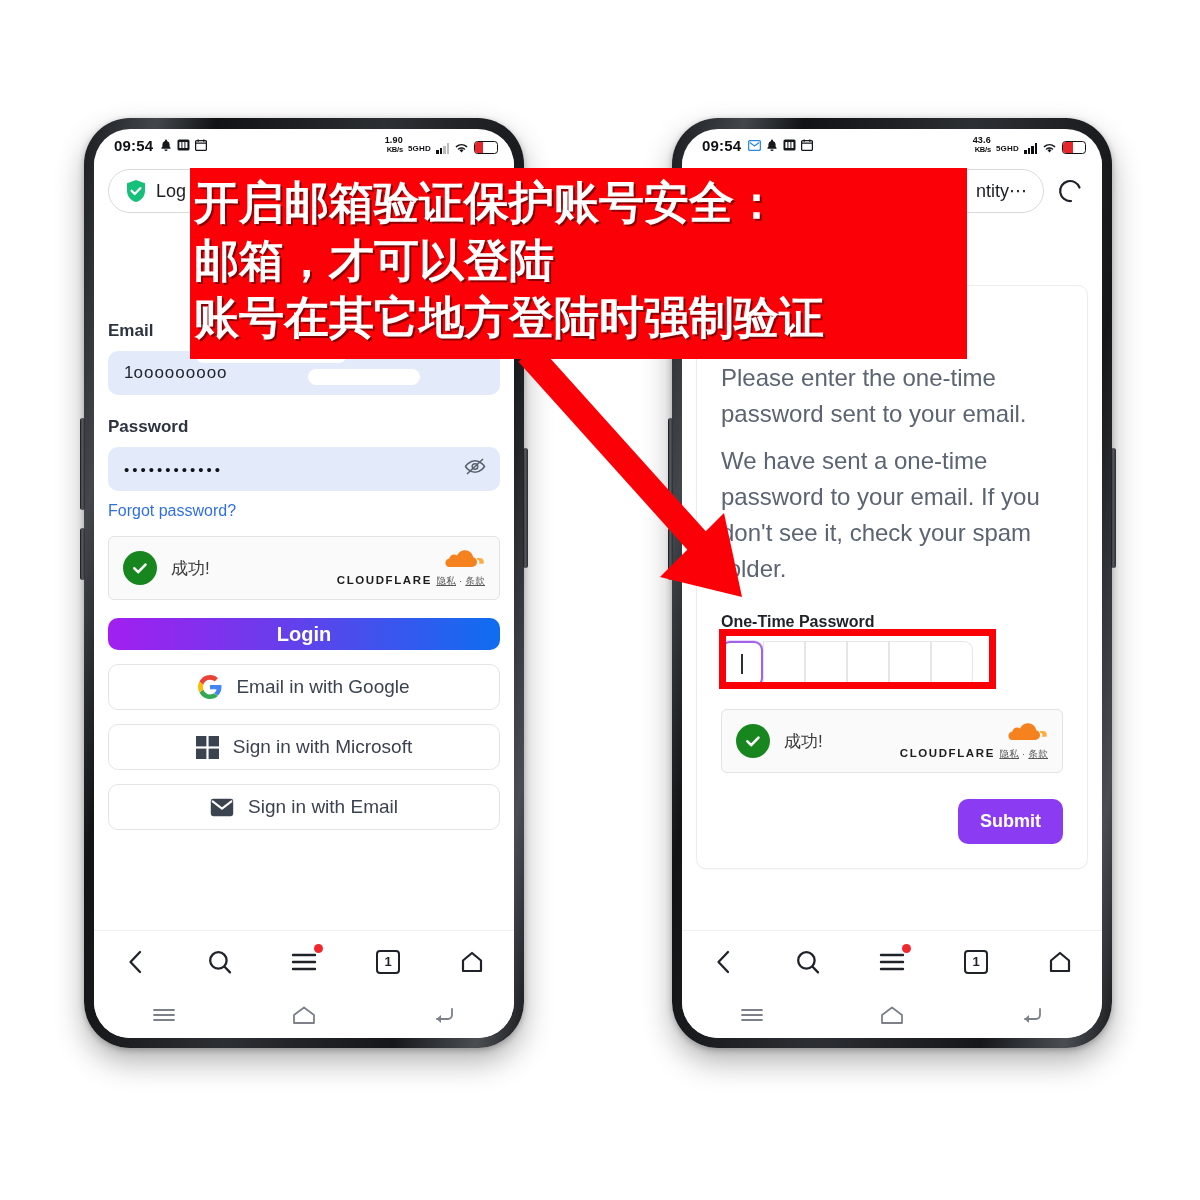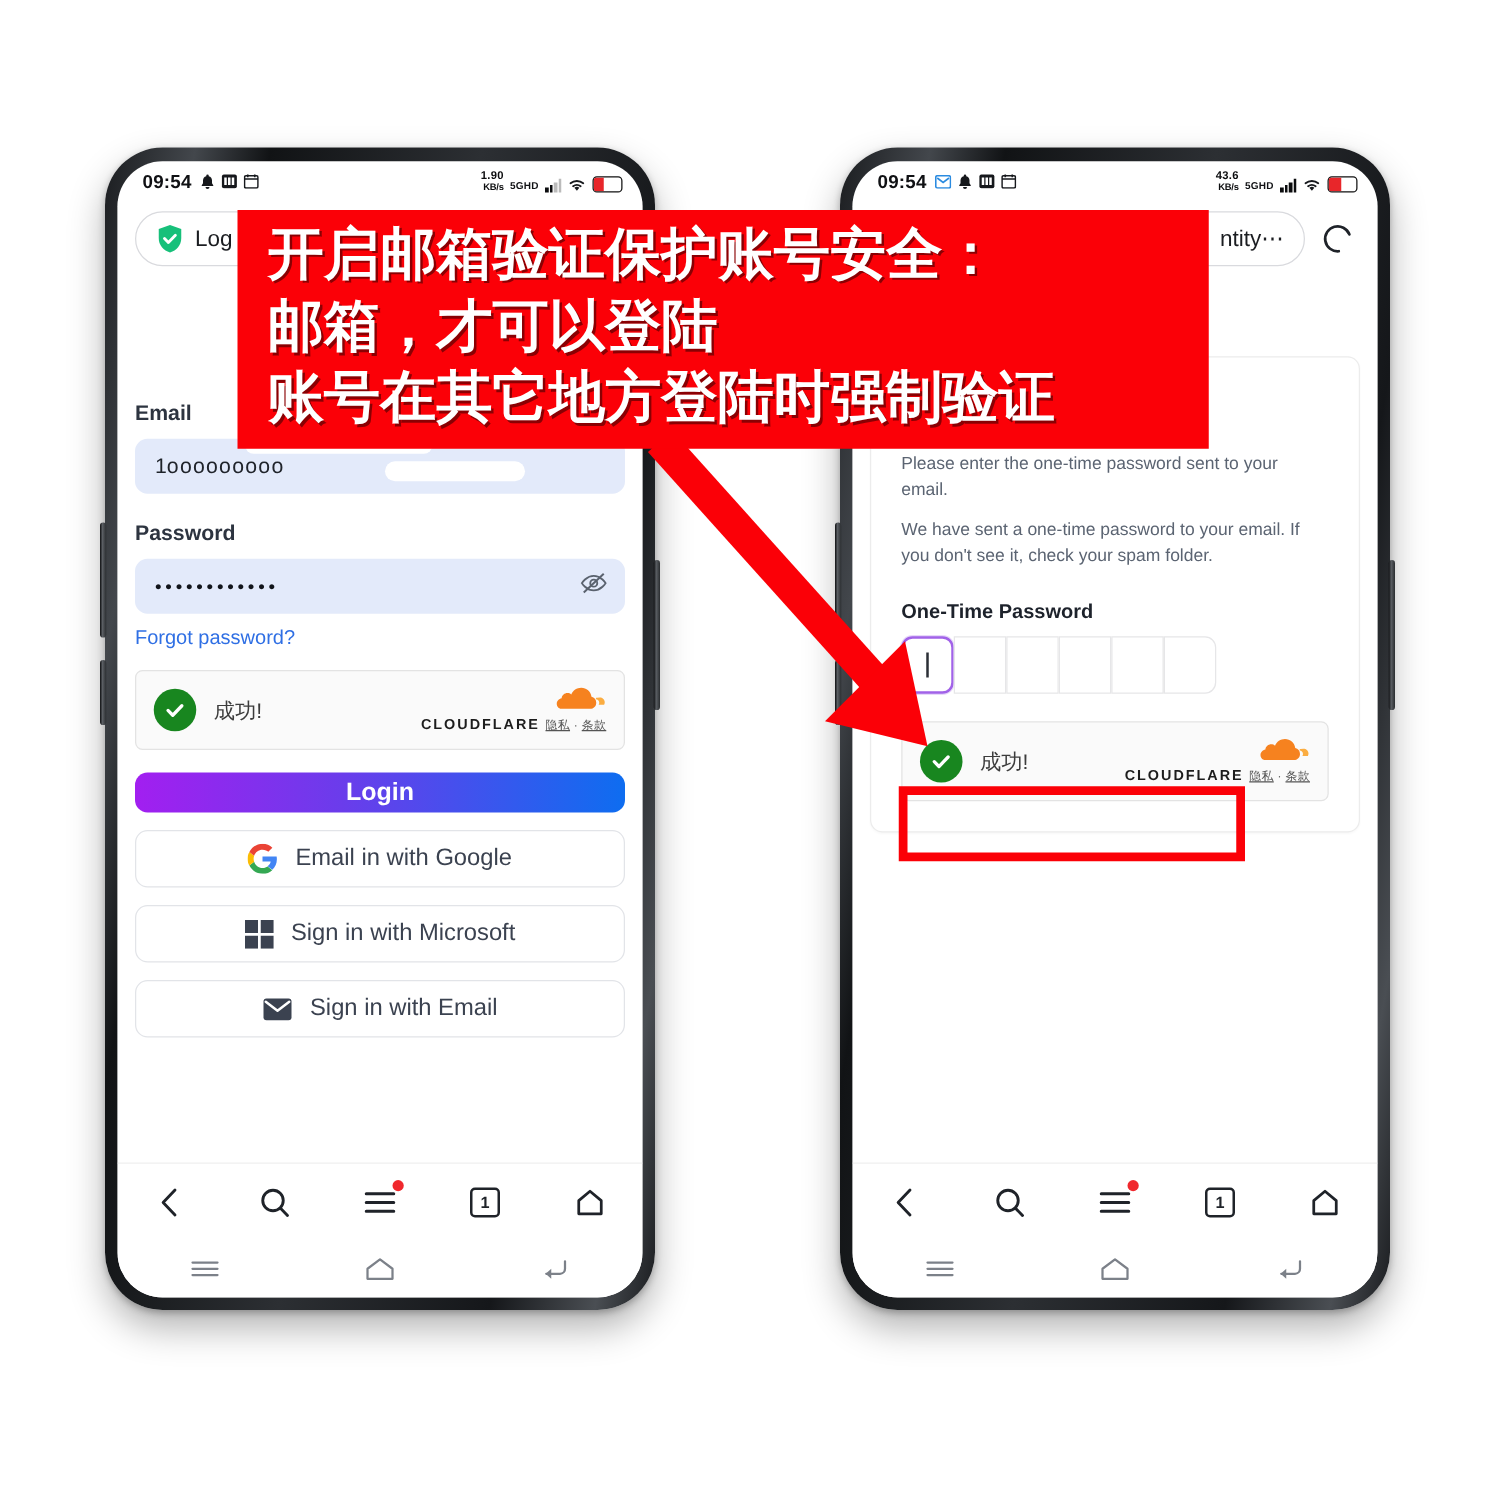--- a/index.html
+++ b/index.html
@@ -114,21 +114,21 @@
     display:flex; align-items:center; justify-content:center; gap:14px;
     font-size:19px; color:#3b4250;
   }
 
   
   .vcard {
     margin: 0 14px; border:1px solid #ececec; border-radius:10px; background:#fff;
     padding: 30px 24px 24px; box-shadow: 0 1px 2px rgba(0,0,0,.03);
   }
   .vtitle { font-size: 29px; font-weight: 800; color:#0b0e14; letter-spacing:-.4px; }
-  .vpara { font-size: 14px; color:#5b6472; line-height: 1.5; margin-top: 11px; }
+  .vpara { font-size: 24px; color:#5b6472; line-height: 1.5; margin-top: 11px; }
   .otp-label { font-size: 16px; font-weight:700; color:#1d222b; margin-top: 26px; }
   .otp-wrap { display:flex; margin-top: 10px; }
   .otp-box {
     width: 42px; height: 46px; border:1px solid #e6e6e8; background:#fff;
     display:flex; align-items:center; justify-content:center;
   }
   .otp-box:first-child { border-radius: 9px 0 0 9px; }
   .otp-box:last-child  { border-radius: 0 9px 9px 0; }
   .otp-box.focus {
     border:2px solid #a162e8; border-radius:9px; box-shadow:0 0 0 1px rgba(161,98,232,.25);
@@ -151,21 +151,21 @@
   .tabcount { width:24px;height:24px;border:2.2px solid #1f2329;border-radius:4px;display:flex;align-items:center;justify-content:center;font-size:13px;font-weight:700;color:#1f2329;}
   .navbar {
     position:absolute; left:0; right:0; bottom:0; height:46px;
     display:flex; align-items:center; justify-content:space-around; background:#fff;
   }
   .nav-item { width:60px; height:34px; display:flex;align-items:center;justify-content:center; }
 
   
   .banner {
     position:absolute; left:190px; top:168px; width:777px; background:#fb0007;
-    padding: 6px 8px 12px 24px; z-index: 50;
+    padding: 6px 8px 12px 4px; z-index: 50;
   }
   .banner p {
     font-family:"DejaVu Sans","Liberation Sans",sans-serif;
     font-size: 45px; font-weight: 700; color:#fff; line-height:1.28;
     text-shadow: 2px 2px 0 rgba(0,0,0,.45);
     white-space: nowrap;
   }
   .arrow { position:absolute; left:510px; top:345px; width:260px; height:270px; z-index:49; }
   .otp-highlight {
     position:absolute; left:719px; top:629px; width:277px; height:60px;
@@ -461,20 +461,23 @@
               </svg>
               <span class="cf-word">CLOUDFLARE</span>
               <span class="cf-links">
                 <u>隐私</u>
                 <span>·</span>
                 <u>条款</u>
               </span>
             </span>
           </div>
 
+          <div class="submit-row">
+            <div class="btn-submit">Submit</div>
+          </div>
         </div>
       </div>
 
       <div class="browserbar">
         <div class="bb-item">
           <svg width="22" height="26" viewBox="0 0 22 26">
               <path d="M15 3L5.5 13 15 23" fill="none" stroke="#1f2329" stroke-width="2.3" stroke-linecap="round" stroke-linejoin="round"></path>
             </svg>
         </div>
         <div class="bb-item">

